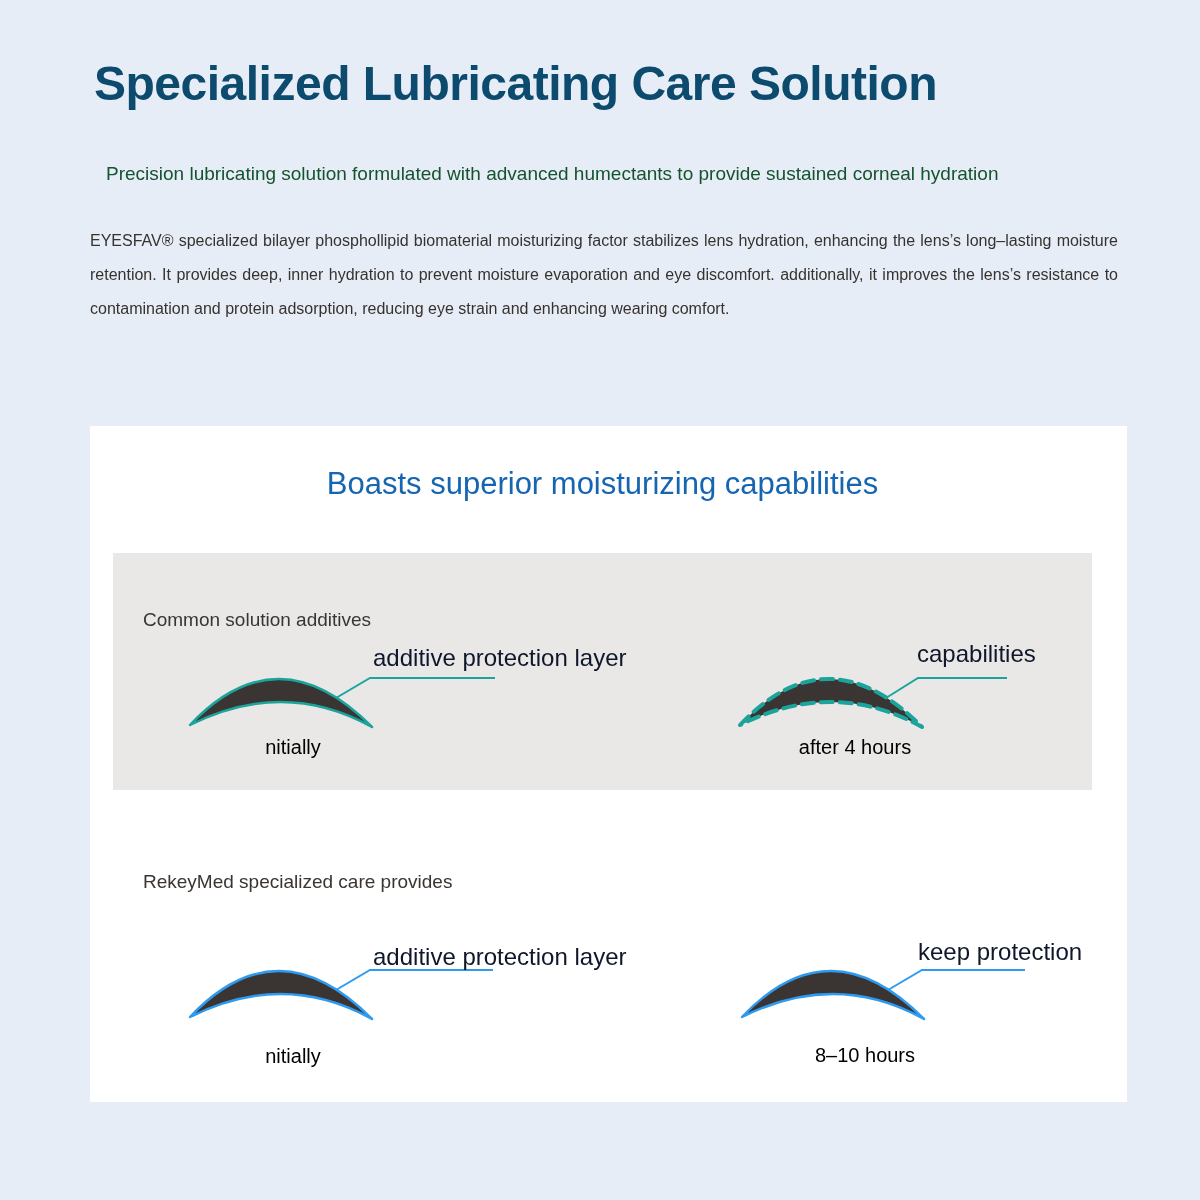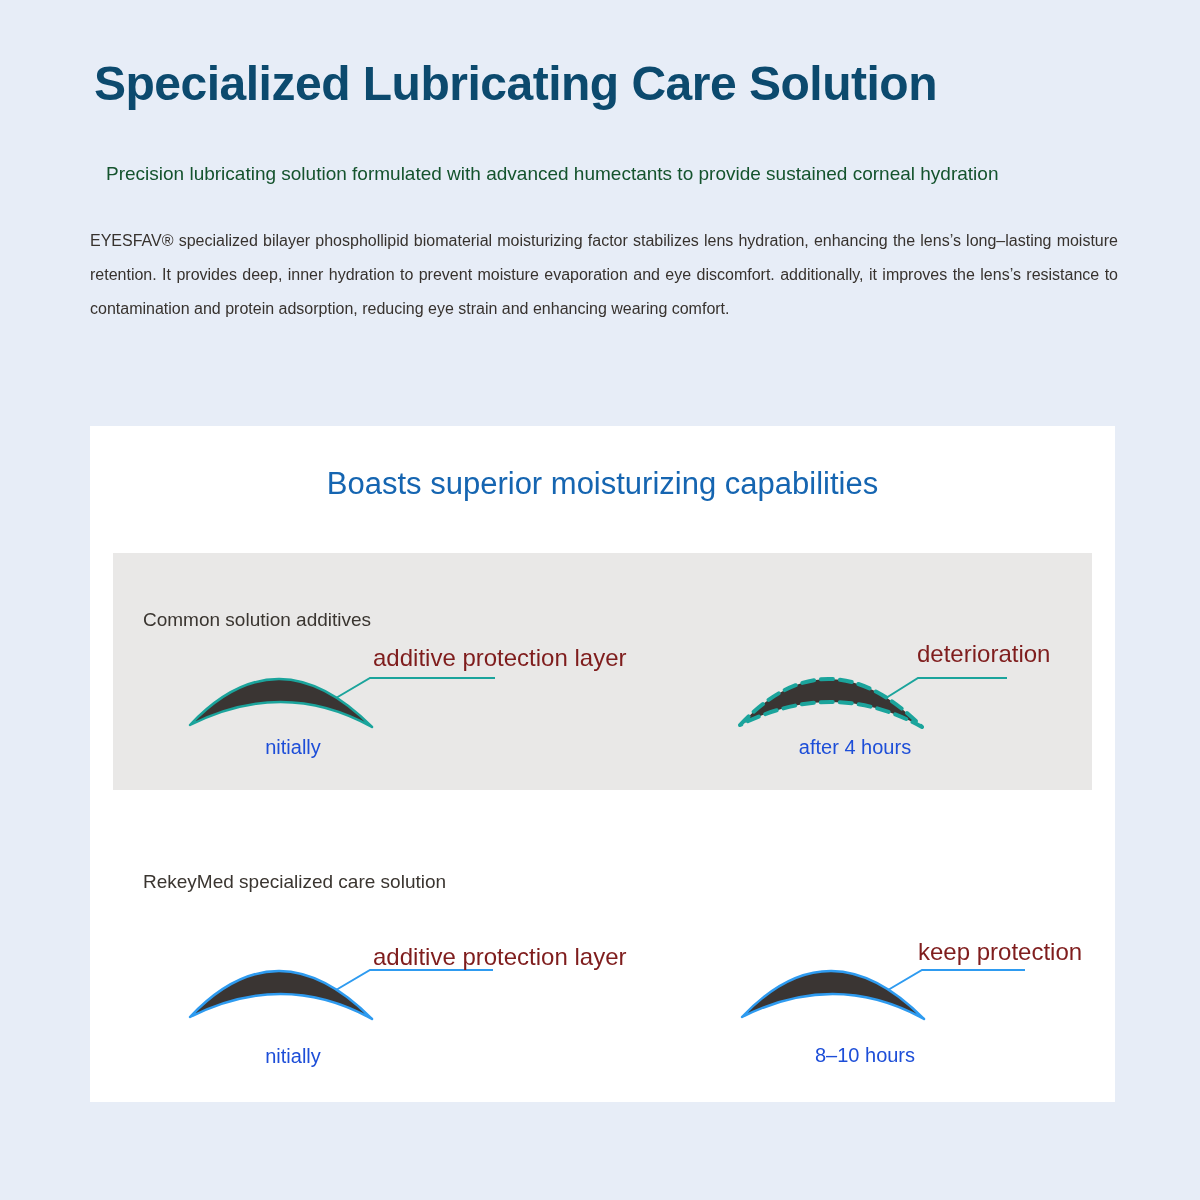--- a/index.html
+++ b/index.html
@@ -27,20 +27,21 @@
   .intro-paragraph{
     position:absolute;left:90px;top:224px;width:1028px;
     margin:0;
     font-size:16px;line-height:34px;
     text-align:justify;
     color:#37322e;
   }
   .card{
     position:absolute;left:90px;top:426px;width:1025px;height:676px;
     background:#ffffff;
+    padding-left:12px;
   }
   .card-title{
     position:absolute;left:0;top:40px;width:1025px;
     text-align:center;
     font-size:31px;font-weight:500;
     color:#1565b1;
   }
   .gray-panel{
     position:absolute;left:23px;top:127px;width:979px;height:237px;
     background:#e9e8e7;
@@ -49,26 +50,26 @@
     position:absolute;
     font-size:19px;color:#3a3530;
     white-space:nowrap;
     margin-top:44px;
   }
   .panel-label.common{left:53px;top:139px;}
   .panel-label.specialized{left:53px;top:401px;}
   .fig{position:absolute;pointer-events:none;}
   .callout-label{
     position:absolute;
-    font-size:24px;color:#7f1d1d;
+    font-size:24px;color:#0f172a;
     white-space:nowrap;
   }
   .figure-caption{
     position:absolute;
-    font-size:20px;color:#1d4ed8;
+    font-size:20px;color:#000000;
     text-align:center;
     white-space:nowrap;
   }
 </style>
 </head>
 <body>
 
 <div class="page">
 
   <h1 class="page-title">Specialized Lubricating Care Solution</h1>
@@ -89,24 +90,24 @@
       <path d="M2 99 Q90 6 184 101 Q96 52 2 99 Z" fill="#3a3533" stroke="#1ba49c" stroke-width="2.5" stroke-linejoin="round"></path>
       <polyline points="148,72 182,52 307,52" fill="none" stroke="#1ba49c" stroke-width="2"></polyline>
     </svg>
     <div class="callout-label" style="left:283px;top:218px">additive protection layer</div>
     <div class="figure-caption" style="left:103px;top:310px;width:200px">nitially</div>
 
     <svg class="fig" style="left:648px;top:200px" width="440" height="110" viewBox="0 0 440 110">
       <path d="M2 99 Q90 6 184 101 Q96 52 2 99 Z" fill="#3a3533" stroke="#1ba49c" stroke-width="4" stroke-dasharray="12 7" stroke-linecap="round" stroke-linejoin="round"></path>
       <polyline points="148,72 180,52 269,52" fill="none" stroke="#1ba49c" stroke-width="2"></polyline>
     </svg>
-    <div class="callout-label" style="left:827px;top:214px">deterioration</div>
+    <div class="callout-label" style="left:827px;top:214px">capabilities</div>
     <div class="figure-caption" style="left:650px;top:310px;width:230px">after 4 hours</div>
 
-    <div class="panel-label specialized">RekeyMed specialized care solution</div>
+    <div class="panel-label specialized">RekeyMed specialized care provides</div>
 
     <svg class="fig" style="left:98px;top:492px" width="440" height="110" viewBox="0 0 440 110">
       <path d="M2 99 Q90 6 184 101 Q96 52 2 99 Z" fill="#3a3533" stroke="#2e9bf0" stroke-width="2.5" stroke-linejoin="round"></path>
       <polyline points="148,72 182,52 305,52" fill="none" stroke="#2e9bf0" stroke-width="2"></polyline>
     </svg>
     <div class="callout-label" style="left:283px;top:517px">additive protection layer</div>
     <div class="figure-caption" style="left:103px;top:619px;width:200px">nitially</div>
 
     <svg class="fig" style="left:650px;top:492px" width="440" height="110" viewBox="0 0 440 110">
       <path d="M2 99 Q90 6 184 101 Q96 52 2 99 Z" fill="#3a3533" stroke="#2e9bf0" stroke-width="2.5" stroke-linejoin="round"></path>

